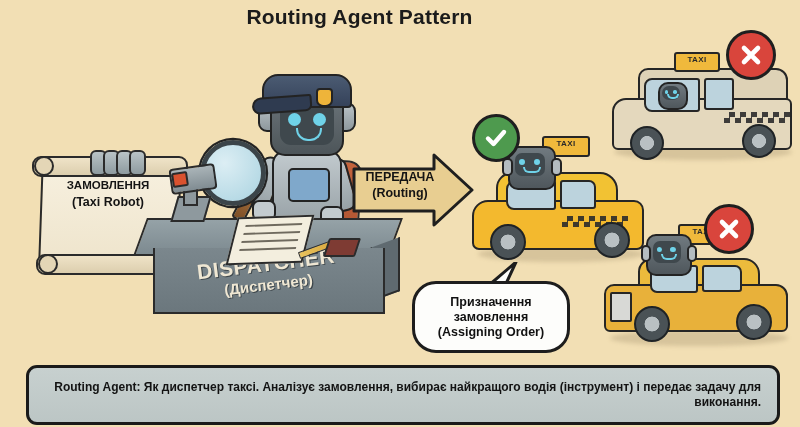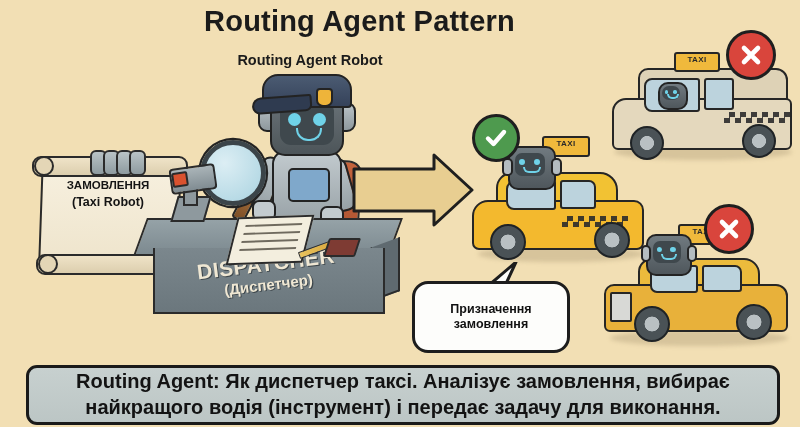--- a/index.html
+++ b/index.html
@@ -6,21 +6,21 @@
   body{
     width:800px;height:427px;overflow:hidden;
     font-family:"Liberation Sans",sans-serif;
     background:#f2dfb4;
   }
   #stage{position:relative;width:800px;height:427px;background:#f2dfb4;}
 
   
   .title{
     position:absolute;left:0;top:5px;width:719px;text-align:center;
-    font-size:29px;font-weight:bold;color:#1b1b1b;letter-spacing:.2px;
+    font-size:21px;font-weight:bold;color:#1b1b1b;letter-spacing:.2px;
   }
   .subtitle{
     position:absolute;left:120px;top:52px;width:380px;text-align:center;
     font-size:14.5px;font-weight:bold;color:#1b1b1b;
   }
 
   
   .scroll-wrap{position:absolute;left:32px;top:150px;width:152px;height:125px;}
   .scroll-body{
     position:absolute;left:8px;top:14px;width:136px;height:92px;
@@ -267,48 +267,47 @@
     position:absolute;border-radius:50%;border:3px solid #1f1f1f;
     display:flex;align-items:center;justify-content:center;
   }
   .badge.ok{background:#4e9a4e;}
   .badge.no{background:#d9453c;}
   .badge svg{display:block;}
 
   
   .callout{
     position:absolute;left:412px;top:281px;width:152px;height:66px;
-    background:#fdfdfb;border:3.2px solid #1d1d1d;border-radius:16px;
+    background:#fdfdfb;border:3.2px solid #1d1d1d;border-radius:24px;
     display:flex;align-items:center;justify-content:center;
   }
   .callout-text{
     text-align:center;font-size:12.5px;font-weight:bold;color:#111;line-height:1.2;
   }
   .callout-text .en{font-size:12.5px;}
   .callout-tail{position:absolute;left:486px;top:262px;width:36px;height:26px;}
 
   
   .banner{
     position:absolute;left:26px;top:365px;width:748px;height:54px;
     background:linear-gradient(180deg,#c7d0cf,#bcc6c5);
     border:3.4px solid #1a1a1a;border-radius:11px;
     display:flex;align-items:center;justify-content:center;
   }
   .banner-text{
-    width:716px;text-align:center;font-size:20px;font-weight:bold;
+    width:716px;text-align:right;font-size:12px;font-weight:bold;
     color:#131313;line-height:1.28;
   }
 </style>
 </head>
 <body>
 
 <div id="stage">
 
   <div class="title">Routing Agent Pattern</div>
-  <div class="subtitle">Routing Agent Robot</div>
 
   <div class="scroll-wrap">
     <div class="scroll-body"></div>
     <div class="scroll-roll top"></div>
     <div class="scroll-roll bot"></div>
     <div class="scroll-curl c1"></div>
     <div class="scroll-curl c2"></div>
     <div class="clip-group">
       <div class="clip-ring" style="left:0;"></div>
       <div class="clip-ring" style="left:13px;"></div>
@@ -368,20 +367,24 @@
   <div class="stamp"></div>
   <div class="scanner-base"></div>
   <div class="scanner-neck"></div>
   <div class="scanner-head"></div>
   <div class="scanner-lens"></div>
 
   <div class="arrow">
     <svg width="122" height="76" viewBox="0 0 122 76" aria-hidden="true">
       <polygon points="2,17 82,17 82,3 120,38 82,73 82,59 2,59" fill="#e8ce91" stroke="#1f1f1f" stroke-width="3" stroke-linejoin="round"></polygon>
     </svg>
+    <div class="arrow-text">
+      <div>ПЕРЕДАЧА</div>
+      <div class="en">(Routing)</div>
+    </div>
   </div>
 
   <div class="veh" style="left:604px;top:46px;width:196px;height:118px;">
     <div class="shadow" style="left:10px;top:98px;width:178px;height:16px;"></div>
     <div class="car-body" style="left:34px;top:22px;width:146px;height:56px;background:#ded2b6;border-radius:10px 12px 4px 4px;"></div>
     <div class="car-body" style="left:8px;top:52px;width:176px;height:48px;background:#e4d8bd;border-radius:14px 6px 6px 6px;"></div>
     <div class="win" style="left:40px;top:32px;width:52px;height:30px;border-radius:8px 3px 3px 8px;"></div>
     <div class="win" style="left:100px;top:32px;width:26px;height:28px;"></div>
     <div class="checker" style="left:120px;top:66px;width:66px;"></div>
     <div class="wheel" style="left:26px;top:80px;width:30px;height:30px;"></div>
@@ -458,20 +461,21 @@
 
   <div class="callout-tail">
     <svg width="36" height="26" viewBox="0 0 36 26" aria-hidden="true">
       <polygon points="2,24 30,0 18,26" fill="#fdfdfb" stroke="#1d1d1d" stroke-width="3" stroke-linejoin="round"></polygon>
     </svg>
   </div>
   <div class="callout">
     <div class="callout-text">
       <div>Призначення</div>
       <div>замовлення</div>
+      <div class="en">(Assigning Order)</div>
     </div>
   </div>
 
   <div class="banner">
     <div class="banner-text">Routing Agent: Як диспетчер таксі. Аналізує замовлення, вибирає найкращого водія (інструмент) і передає задачу для виконання.</div>
   </div>
 
 </div>
 
 </body></html>

